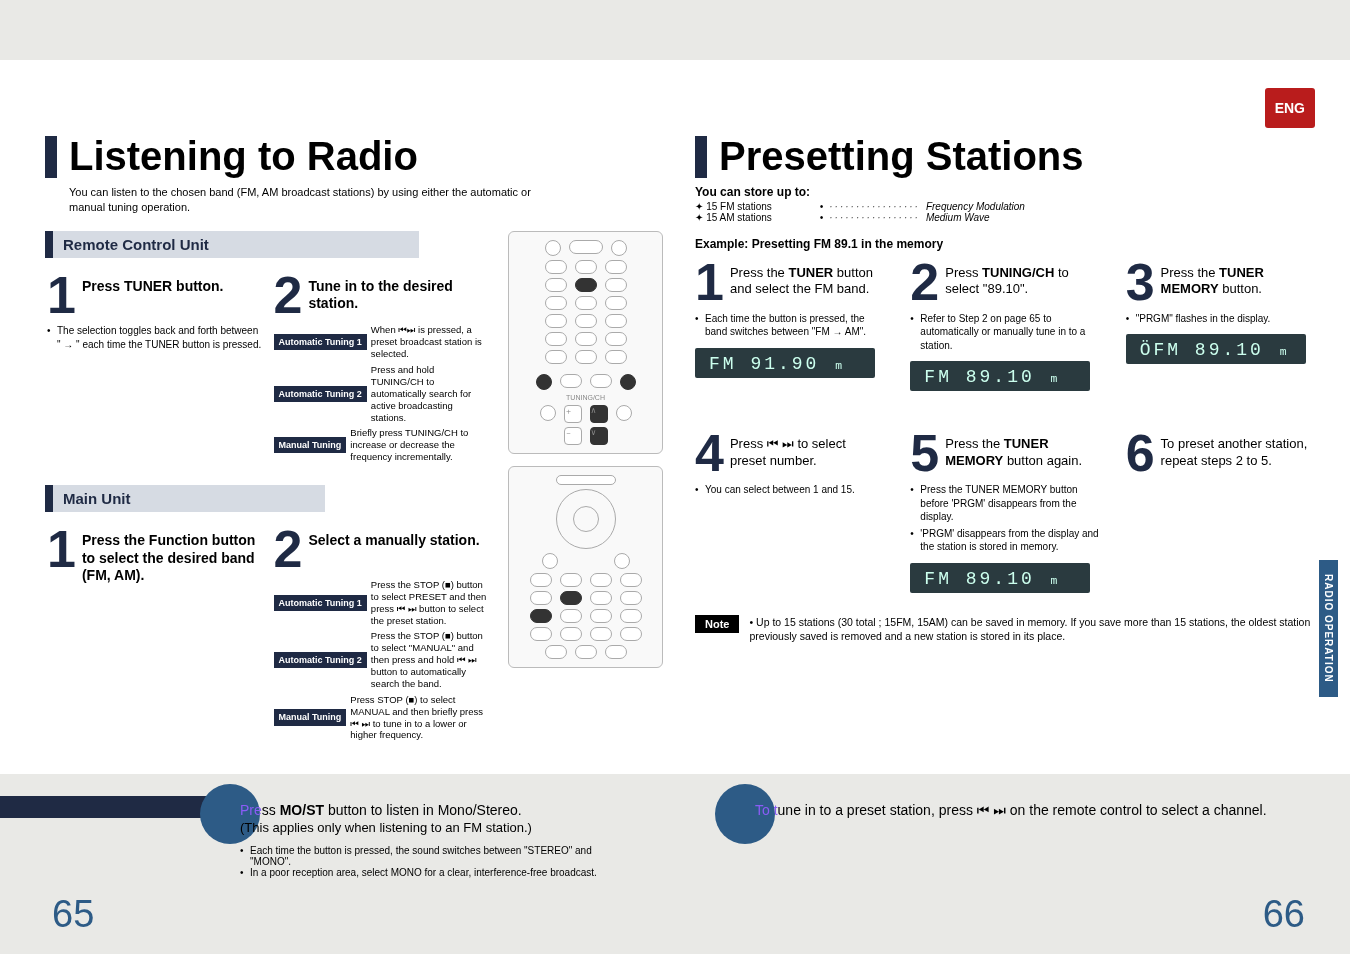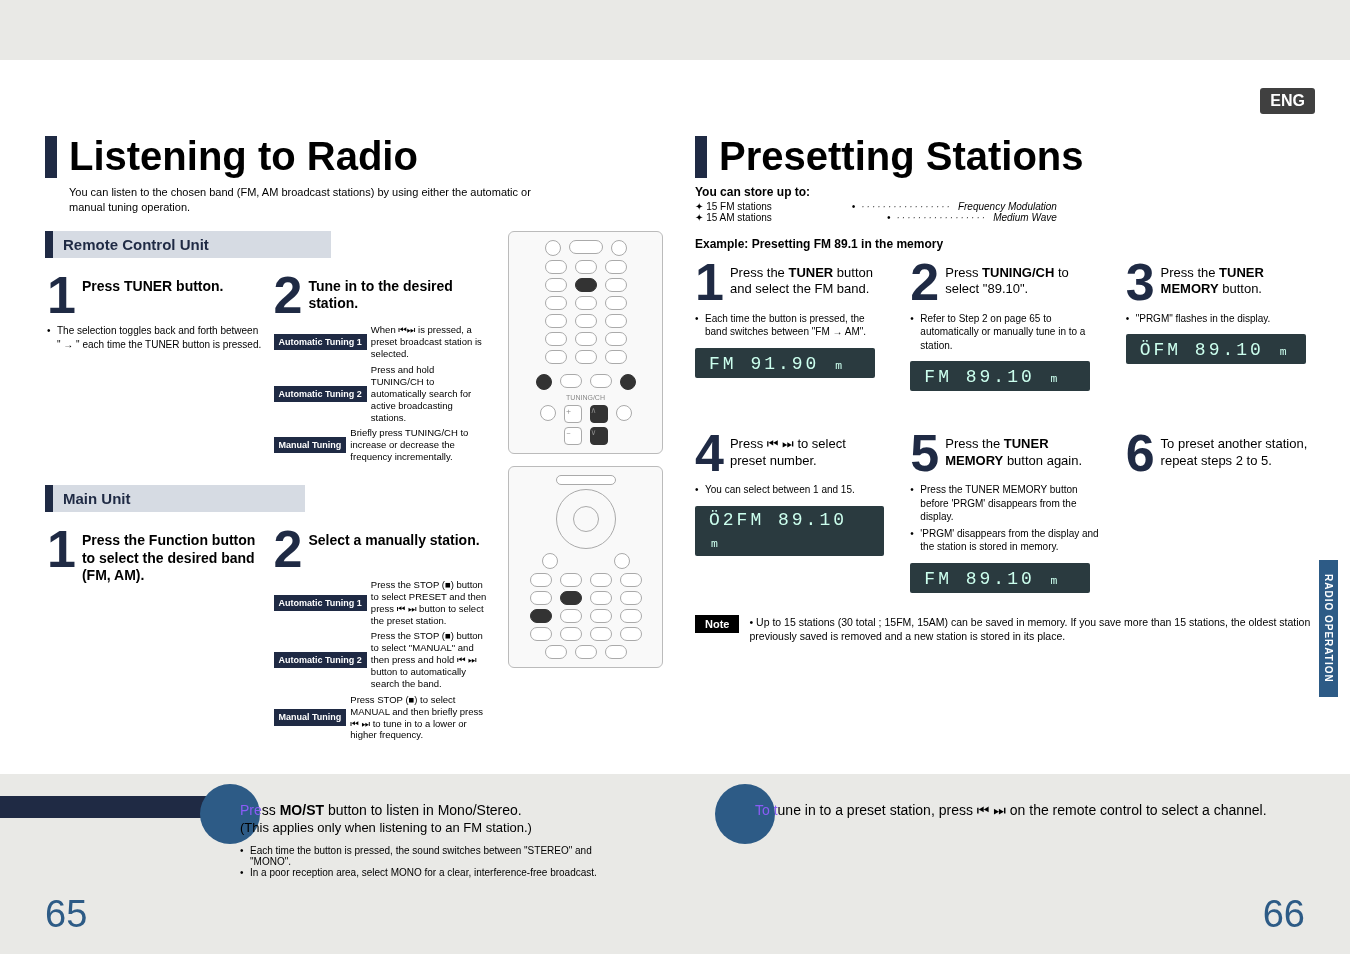--- a/index.html
+++ b/index.html
@@ -13,24 +13,24 @@
   .page { position:absolute; top:60px; left:0; right:0; bottom:180px; padding:30px 35px 10px 45px; background:#fff; }
 
   .spread { display:flex; gap:30px; height:100%; }
   .leftpage, .rightpage { flex:1 1 50%; position:relative; }
 
   h1 { font-size:40px; font-weight:bold; }
   .title-bar { display:flex; align-items:center; margin-bottom:6px;margin-top:44px; }
   .title-bar .mark { width:12px; height:42px; background:#1f2a44; margin-right:12px; }
   .subtitle { font-size:11px; line-height:1.35; margin-left:24px; margin-bottom:16px; max-width:470px; }
 
-  .eng-badge { position:absolute; right:0; top:-2px; background:#404040; color:#fff; font-size:16px; font-weight:bold; padding:4px 10px; border-radius:3px; }
-
-  .section-header { background:#d6dbe3; border-left:8px solid #1f2a44; color:#1f2a44; font-weight:bold; padding:5px 10px; font-size:15px; width:286px; margin-bottom:10px; }
-  .section-header.small { width:260px; }
+  .eng-badge { position:absolute; right:0; top:-2px; background:#b91c1c; color:#fff; font-size:14px; font-weight:bold; padding:12px 10px; border-radius:3px; }
+
+  .section-header { background:#d6dbe3; border-left:8px solid #1f2a44; color:#1f2a44; font-weight:bold; padding:5px 10px; font-size:15px; width:374px; margin-bottom:10px; }
+  .section-header.small { width:280px; }
 
   .remote-row, .main-row { display:flex; gap:8px; }
   .card { flex:1; background:#fff; padding:4px 2px; }
   .bignum { font-size:52px; font-weight:bold; color:#1f2a44; display:inline-block; vertical-align:top; line-height:0.9; }
   .card-head { display:flex; align-items:flex-start; gap:6px; margin-bottom:6px; }
   .card-head-text { font-size:14px; font-weight:bold; line-height:1.25; padding-top:6px; }
   .card-body { font-size:10px; line-height:1.35; }
   .card-body li { list-style:none; position:relative; padding-left:10px; margin-bottom:3px;}
   .card-body li::before { content:"•"; position:absolute; left:0; }
 
@@ -54,39 +54,39 @@
   .preset-grid { display:grid; grid-template-columns: repeat(3, 1fr); gap:16px 26px; margin-top:8px; }
   .pcard .card-head-text { font-size:13px; font-weight:normal; }
   .pcard .card-head-text b{ font-weight:bold; }
 
   .note-box { margin-top:22px; display:flex; align-items:flex-start; gap:10px; }
   .note-label { background:#000; color:#fff; font-size:11px; font-weight:bold; padding:3px 10px; }
   .note-text { font-size:10.5px; line-height:1.4; }
 
   .store-box { font-size:11px; margin-top:4px; margin-bottom:10px; }
   .store-title { font-weight:bold; font-size:12px; }
-  .store-cols { display:flex; gap:80px; margin-top:2px; font-size:10px;text-align:right;}
+  .store-cols { display:flex; gap:48px; margin-top:2px; font-size:10px;}
   .legend { font-size:10px;font-style:italic; }
   .legend .dots::before{ content:"·················"; letter-spacing:2px; margin:0 6px; color:#444;}
 
   .bottom-area { position:absolute; left:0; right:0; bottom:0; height:180px; display:flex; }
   .bottom-left, .bottom-right { flex:1; position:relative; padding:28px 40px; }
   .bubble { position:absolute; width:60px; height:60px; border-radius:50%; background:#2d5b86; top:10px; }
   .bottom-left .bubble { left:200px; }
   .bottom-right .bubble { left:40px; }
   .tip { position:relative; z-index:1; margin-left:200px; color:#000; }
   .bottom-right .tip { margin-left:40px; }
   .tip-head { font-size:14px; }
   .tip-head .w { color:#8b5cf6; }
   .tip-sub { font-size:13px; margin-top:2px; }
   .tip-bul { font-size:10px; margin-top:10px; }
   .tip-bul li{ list-style:none; position:relative; padding-left:10px;}
   .tip-bul li::before{ content:"•"; position:absolute; left:0;}
   .pgnum { position:absolute; bottom:18px; font-size:38px; color:#2d5b86; }
-  .bottom-left .pgnum { left:45px; }
+  .bottom-left .pgnum { left:52px; }
   .bottom-right .pgnum { right:45px; }
 
   .side-tab { position:absolute; right:12px; top:560px; writing-mode:vertical-rl; background:#2d5b86; color:#fff; font-size:10px; font-weight:bold; letter-spacing:1px; padding:14px 4px; }
 
   .sep-row { height:1px; background:transparent; grid-column:1/-1; margin:4px 0 2px; }
 </style>
 </head>
 <body>
 
 <div class="gray-band"></div>
@@ -327,21 +327,20 @@
         <div class="sep-row"></div>
 
         <div class="pcard">
           <div class="card-head">
               <span class="bignum">4</span>
             <span class="card-head-text">Press ⏮ ⏭ to select preset number.</span>
             </div>
           <ul class="card-body">
               <li>You can select between 1 and 15.</li>
             </ul>
-          <div class="lcd">Ö2FM 89.10 ₘ</div>
         </div>
 
         <div class="pcard">
           <div class="card-head">
               <span class="bignum">5</span>
             <span class="card-head-text">Press the <b>TUNER MEMORY</b> button again.</span>
             </div>
           <ul class="card-body">
             <li>Press the TUNER MEMORY button before 'PRGM' disappears from the display.</li>
             <li>'PRGM' disappears from the display and the station is stored in memory.</li>

